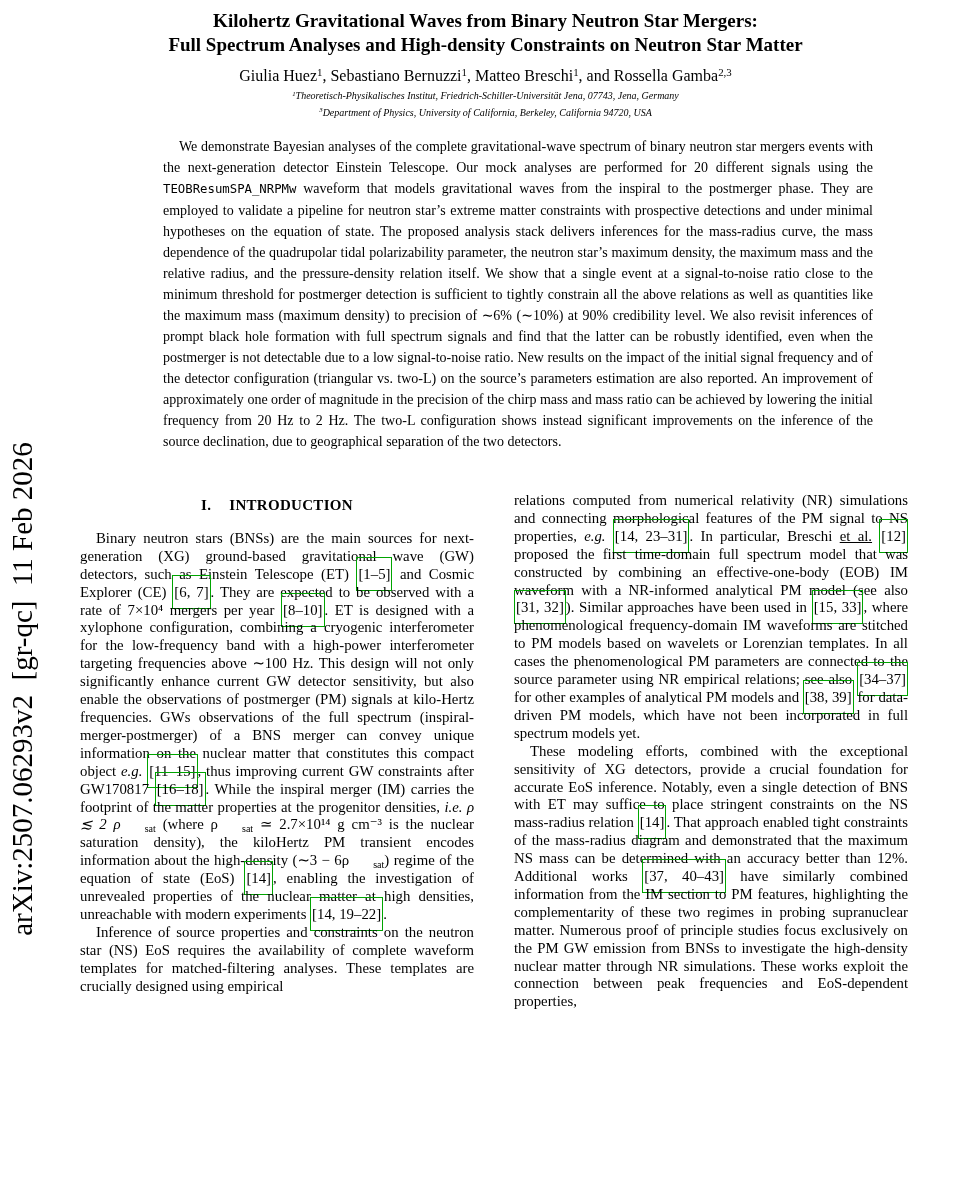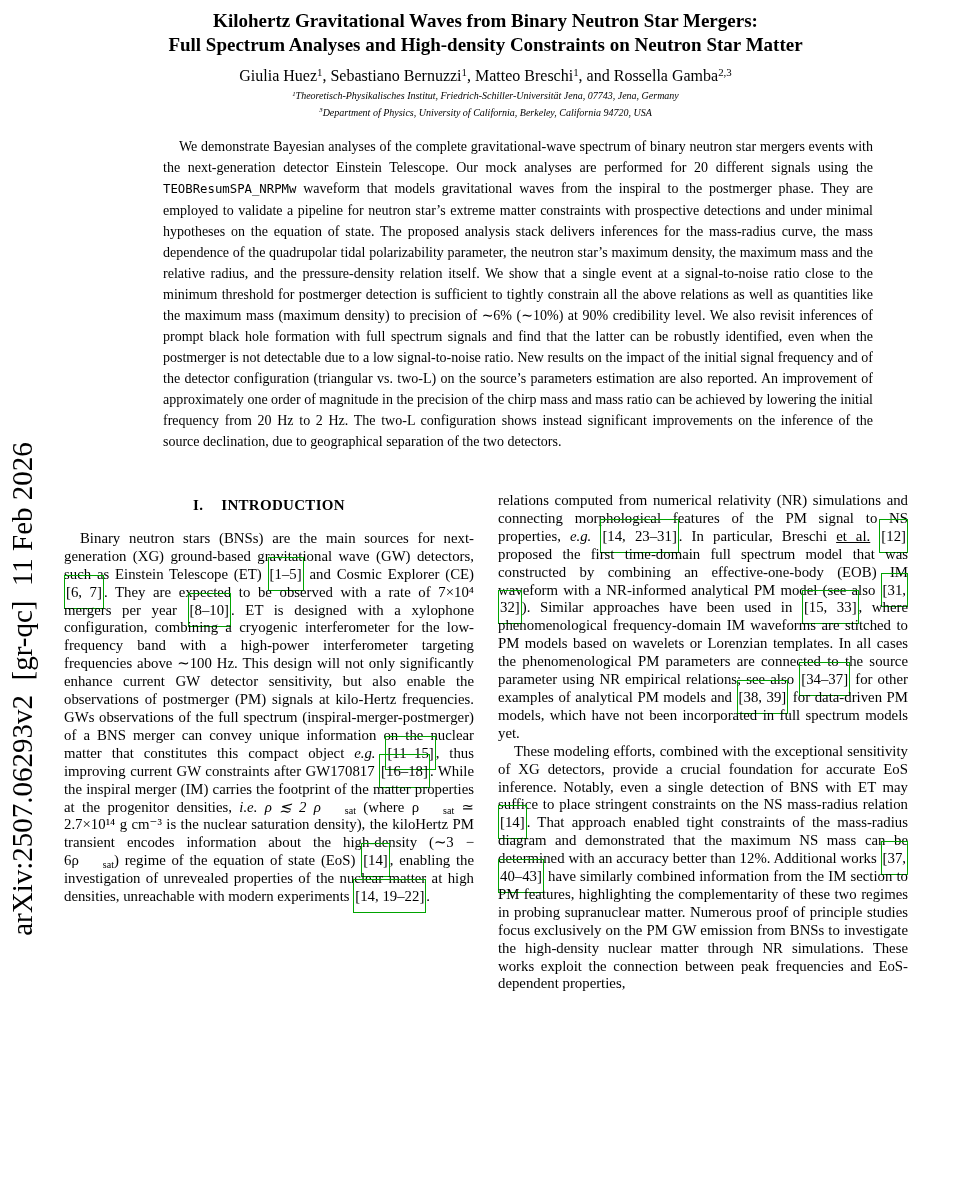--- a/index.html
+++ b/index.html
@@ -45,20 +45,21 @@
     gap: 24px;
     padding: 0 63px 0 64px;
     margin-top: 40px;
   }
   .col {
     width: 410px;
     font-size: 14.8px;
     line-height: 17.9px;
     text-align: justify;
     hyphens: auto;
+    margin-left: 16px;
   }
   .section-heading {
     text-align: center;
     font-weight: bold;
     font-size: 15px;
     letter-spacing: 0.3px;
     margin: 5px 0 15px 0;
   }
   .sec-gap { display: inline-block; width: 18px; }
 
@@ -113,20 +114,21 @@
       <p class="para">We demonstrate Bayesian analyses of the complete gravitational-wave spectrum of binary neutron star mergers events with the next-generation detector Einstein Telescope. Our mock analyses are performed for 20 different signals using the <span class="mono">TEOBResumSPA_NRPMw</span> waveform that models gravitational waves from the inspiral to the postmerger phase. They are employed to validate a pipeline for neutron star’s extreme matter constraints with prospective detections and under minimal hypotheses on the equation of state. The proposed analysis stack delivers inferences for the mass-radius curve, the mass dependence of the quadrupolar tidal polarizability parameter, the neutron star’s maximum density, the maximum mass and the relative radius, and the pressure-density relation itself. We show that a single event at a signal-to-noise ratio close to the minimum threshold for postmerger detection is sufficient to tightly constrain all the above relations as well as quantities like the maximum mass (maximum density) to precision of ∼6% (∼10%) at 90% credibility level. We also revisit inferences of prompt black hole formation with full spectrum signals and find that the latter can be robustly identified, even when the postmerger is not detectable due to a low signal-to-noise ratio. New results on the impact of the initial signal frequency and of the detector configuration (triangular vs. two-L) on the source’s parameters estimation are also reported. An improvement of approximately one order of magnitude in the precision of the chirp mass and mass ratio can be achieved by lowering the initial frequency from 20 Hz to 2 Hz. The two-L configuration shows instead significant improvements on the inference of the source declination, due to geographical separation of the two detectors.</p>
     </div>
 
   <div class="columns">
     <div class="col">
       <div class="section-heading">
         <span>I.</span><span class="sec-gap"></span><span>INTRODUCTION</span>
       </div>
       <div>
           <p class="para">Binary neutron stars (BNSs) are the main sources for next-generation (XG) ground-based gravitational wave (GW) detectors, such as Einstein Telescope (ET) <span class="cite">[1–5]</span> and Cosmic Explorer (CE) <span class="cite">[6, 7]</span>. They are expected to be observed with a rate of 7×10⁴ mergers per year <span class="cite">[8–10]</span>. ET is designed with a xylophone configuration, combining a cryogenic interferometer for the low-frequency band with a high-power interferometer targeting frequencies above ∼100 Hz. This design will not only significantly enhance current GW detector sensitivity, but also enable the observations of postmerger (PM) signals at kilo-Hertz frequencies. GWs observations of the full spectrum (inspiral-merger-postmerger) of a BNS merger can convey unique information on the nuclear matter that constitutes this compact object <span class="it">e.g.</span> <span class="cite">[11–15]</span>, thus improving current GW constraints after GW170817 <span class="cite">[16–18]</span>. While the inspiral merger (IM) carries the footprint of the matter properties at the progenitor densities, <span class="it">i.e. ρ ≲ 2 ρ</span><sub>sat</sub> (where ρ<sub>sat</sub> ≃ 2.7×10¹⁴ g cm⁻³ is the nuclear saturation density), the kiloHertz PM transient encodes information about the high-density (∼3 − 6ρ<sub>sat</sub>) regime of the equation of state (EoS) <span class="cite">[14]</span>, enabling the investigation of unrevealed properties of the nuclear matter at high densities, unreachable with modern experiments <span class="cite">[14, 19–22]</span>.</p>
+          <p class="para">Inference of source properties and constraints on the neutron star (NS) EoS requires the availability of complete waveform templates for matched-filtering analyses. These templates are crucially designed using empirical</p>
         </div>
     </div>
     <div class="col">
       <div>
           <p class="para noindent">relations computed from numerical relativity (NR) simulations and connecting morphological features of the PM signal to NS properties, <span class="it">e.g.</span> <span class="cite">[14, 23–31]</span>. In particular, Breschi <span class="ul">et al.</span> <span class="cite">[12]</span> proposed the first time-domain full spectrum model that was constructed by combining an effective-one-body (EOB) IM waveform with a NR-informed analytical PM model (see also <span class="cite">[31, 32]</span>). Similar approaches have been used in <span class="cite">[15, 33]</span>, where phenomenological frequency-domain IM waveforms are stitched to PM models based on wavelets or Lorenzian templates. In all cases the phenomenological PM parameters are connected to the source parameter using NR empirical relations; see also <span class="cite">[34–37]</span> for other examples of analytical PM models and <span class="cite">[38, 39]</span> for data-driven PM models, which have not been incorporated in full spectrum models yet.</p>
           <p class="para">These modeling efforts, combined with the exceptional sensitivity of XG detectors, provide a crucial foundation for accurate EoS inference. Notably, even a single detection of BNS with ET may suffice to place stringent constraints on the NS mass-radius relation <span class="cite">[14]</span>. That approach enabled tight constraints of the mass-radius diagram and demonstrated that the maximum NS mass can be determined with an accuracy better than 12%. Additional works <span class="cite">[37, 40–43]</span> have similarly combined information from the IM section to PM features, highlighting the complementarity of these two regimes in probing supranuclear matter. Numerous proof of principle studies focus exclusively on the PM GW emission from BNSs to investigate the high-density nuclear matter through NR simulations. These works exploit the connection between peak frequencies and EoS-dependent properties,</p>
         </div>
     </div>
   </div>
 

